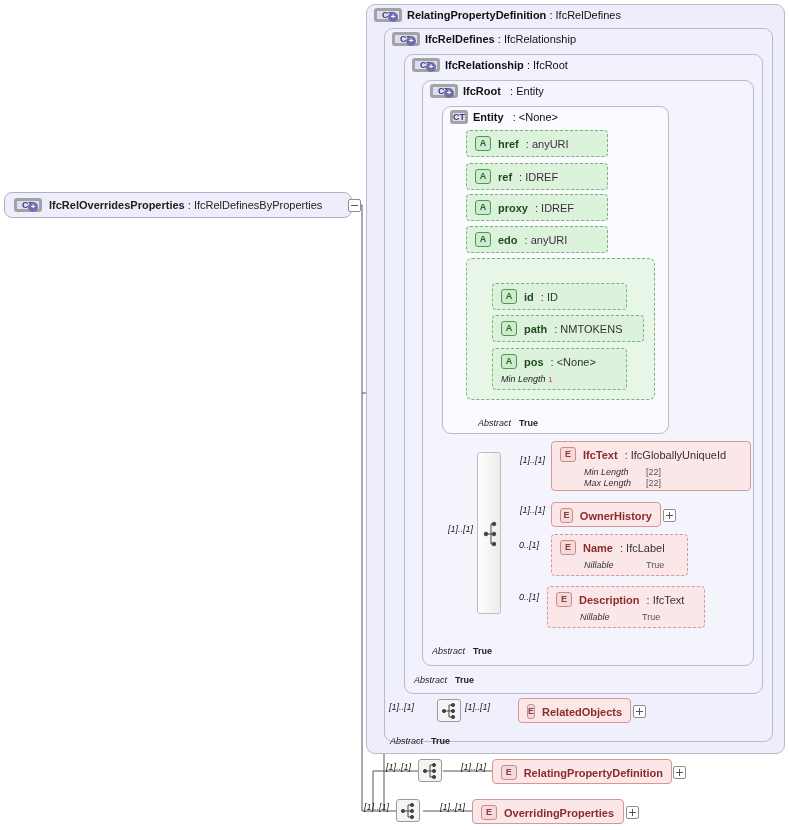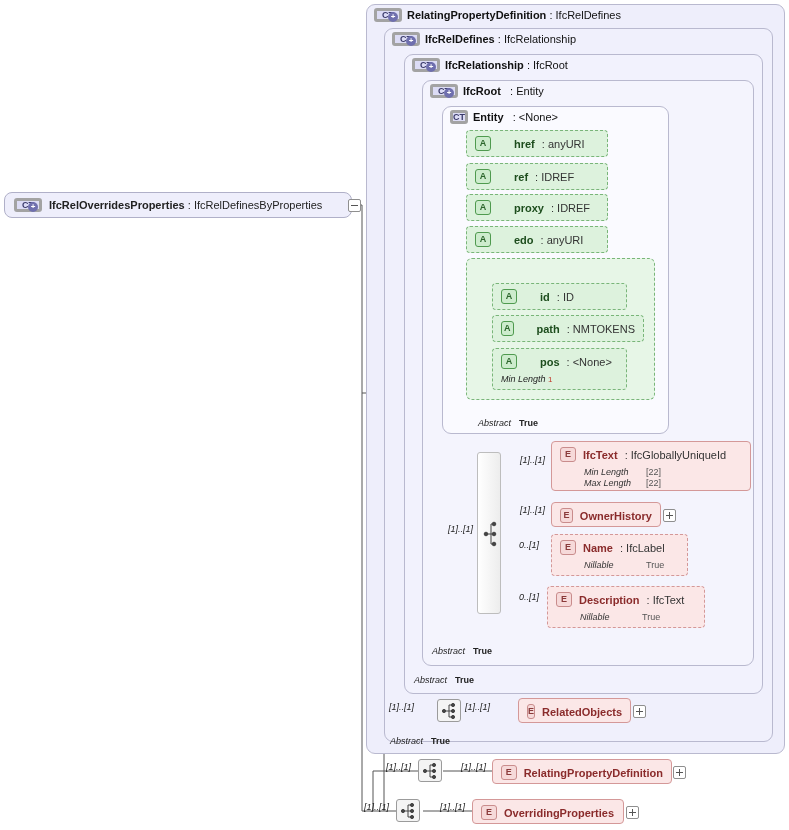--- a/index.html
+++ b/index.html
@@ -27,21 +27,21 @@
                   font-size:8px;display:flex;align-items:center;justify-content:center;}
   .badge-ct.noplus{width:18px;}
   .badge-a{width:16px;height:15px;border:1px solid #4f9a4f;background:#cdeccd;color:#2c662c;border-radius:3px;}
   .badge-ag{width:21px;height:15px;border:1px solid #4f9a4f;background:#cdeccd;color:#2c662c;border-radius:3px;}
   .badge-e{width:16px;height:15px;border:1px solid #c98c8c;background:#f6d9d9;color:#8a3a3a;border-radius:3px;}
 
   
   .attr{position:absolute;box-sizing:border-box;height:27px;border:1px solid #79b579;background:#ddf2dd;border-radius:4px;
         display:flex;align-items:center;gap:7px;padding:0 8px;white-space:nowrap;}
   .attr.dashed{border-style:dashed;}
-  .attr .nm{font-weight:bold;color:#1d4d1d;font-size:11px;margin-left:16px;}
+  .attr .nm{font-weight:bold;color:#1d4d1d;font-size:11px;}
   .attr .ty{color:#333;font-size:11px;}
 
   
   .elem{position:absolute;box-sizing:border-box;border:1px solid #d49898;background:#fbe7e7;border-radius:4px;
         padding:0 8px;white-space:nowrap;}
   .elem.dashed{border-style:dashed;}
   .elem .row1{display:flex;align-items:center;gap:7px;height:25px;}
   .elem .nm{font-weight:bold;color:#8a2b2b;font-size:11px;}
   .elem .ty{color:#333;font-size:11px;}
   .elem .facets{font-size:9px;color:#333;padding:0 0 3px 24px;line-height:11px;}

